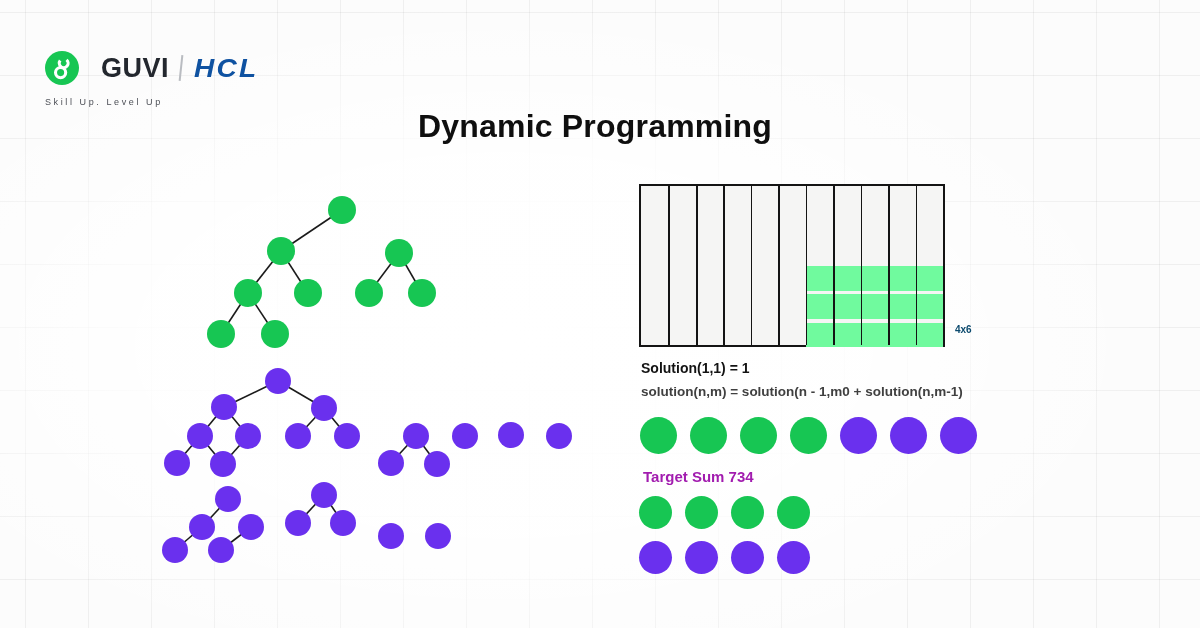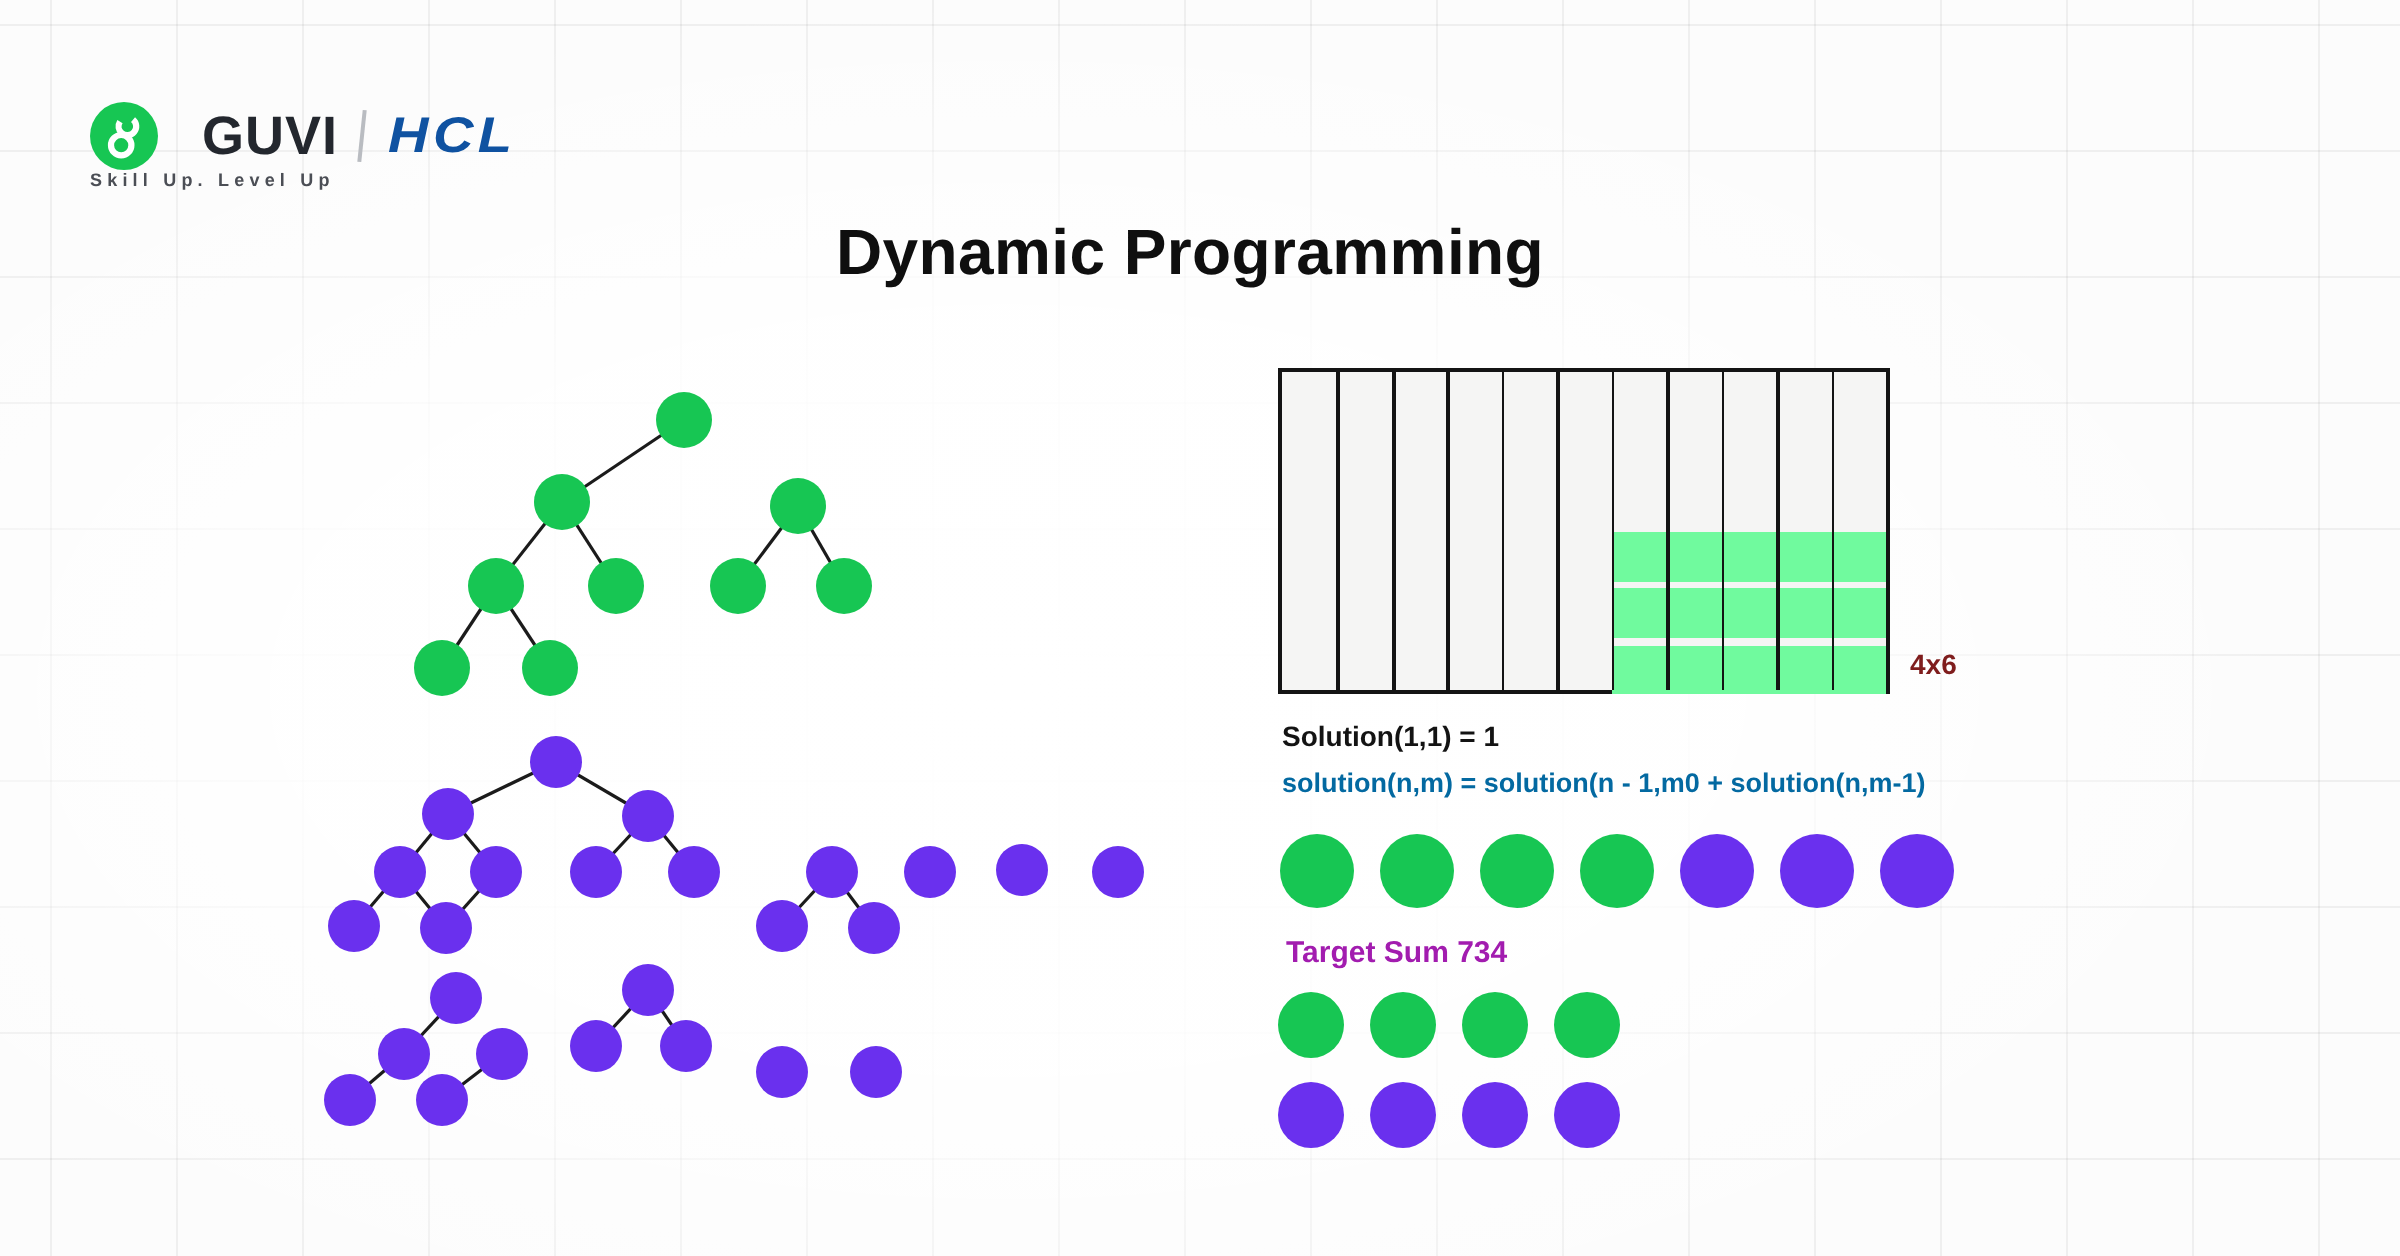--- a/index.html
+++ b/index.html
@@ -24,44 +24,44 @@
     background:radial-gradient(ellipse 55% 55% at 42% 55%, #ffffff 0%, rgba(255,255,255,0.85) 55%, rgba(255,255,255,0) 100%);
   }
 
   
   .brand { position:absolute; left:45px; top:51px; }
   .brand-row { display:flex; align-items:center; }
   .guvi-icon { width:34px; height:34px; display:block; }
   .guvi-text { margin-left:22px; font-size:27px; font-weight:bold; color:#23272e; letter-spacing:0.5px; }
   .brand-divider { width:2px; height:26px; background:#b9bcc1; margin:0 12px 0 11px; transform:rotate(6deg); }
   .hcl-text { font-size:25px; font-weight:bold; font-style:italic; color:#0f52a1; letter-spacing:2px; transform:scaleX(1.12); transform-origin:left center; }
-  .tagline { margin-top:0; font-size:9px; letter-spacing:2.6px; color:#4b4e55; font-weight:bold; }
+  .tagline { margin-top:12px; font-size:9px; letter-spacing:2.6px; color:#4b4e55; font-weight:normal; }
 
   
   .page-title {
     position:absolute; top:108px; left:0; width:1190px;
     text-align:center; font-size:32px; font-weight:bold; color:#0f0f0f;
     letter-spacing:0.2px;
   }
 
   
   #tree-svg { position:absolute; left:0; top:0; }
 
   
   .dp-grid {
     position:absolute; left:639px; top:184px; width:306px; height:163px;
     background:#f5f5f4; border:2px solid #141414;
   }
   .dp-grid .hbar { position:absolute; }
   .dp-grid .vline { position:absolute; top:0; bottom:0; width:1.6px; background:#141414; }
-  .grid-label { position:absolute; left:955px; top:324px; font-size:14px; font-weight:bold; color:#7f1d1d; }
+  .grid-label { position:absolute; left:955px; top:324px; font-size:10px; font-weight:bold; color:#0c4a6e; }
 
   
   .formula1 { position:absolute; left:641px; top:360px; font-size:14px; font-weight:bold; color:#131313; }
-  .formula2 { position:absolute; left:641px; top:384px; font-size:13.5px; font-weight:bold; color:#0369a1; }
+  .formula2 { position:absolute; left:641px; top:384px; font-size:13.5px; font-weight:bold; color:#404040; }
 
   
   .dot-row { position:absolute; display:flex; gap:13px; }
   .dot { border-radius:50%; }
   #dot-row-mixed  { left:640px; top:417px; }
   #dot-row-mixed .dot { width:37px; height:37px; }
   #dot-row-green  { left:639px; top:496px; }
   #dot-row-purple { left:639px; top:541px; }
   #dot-row-green .dot, #dot-row-purple .dot { width:33px; height:33px; }
 

